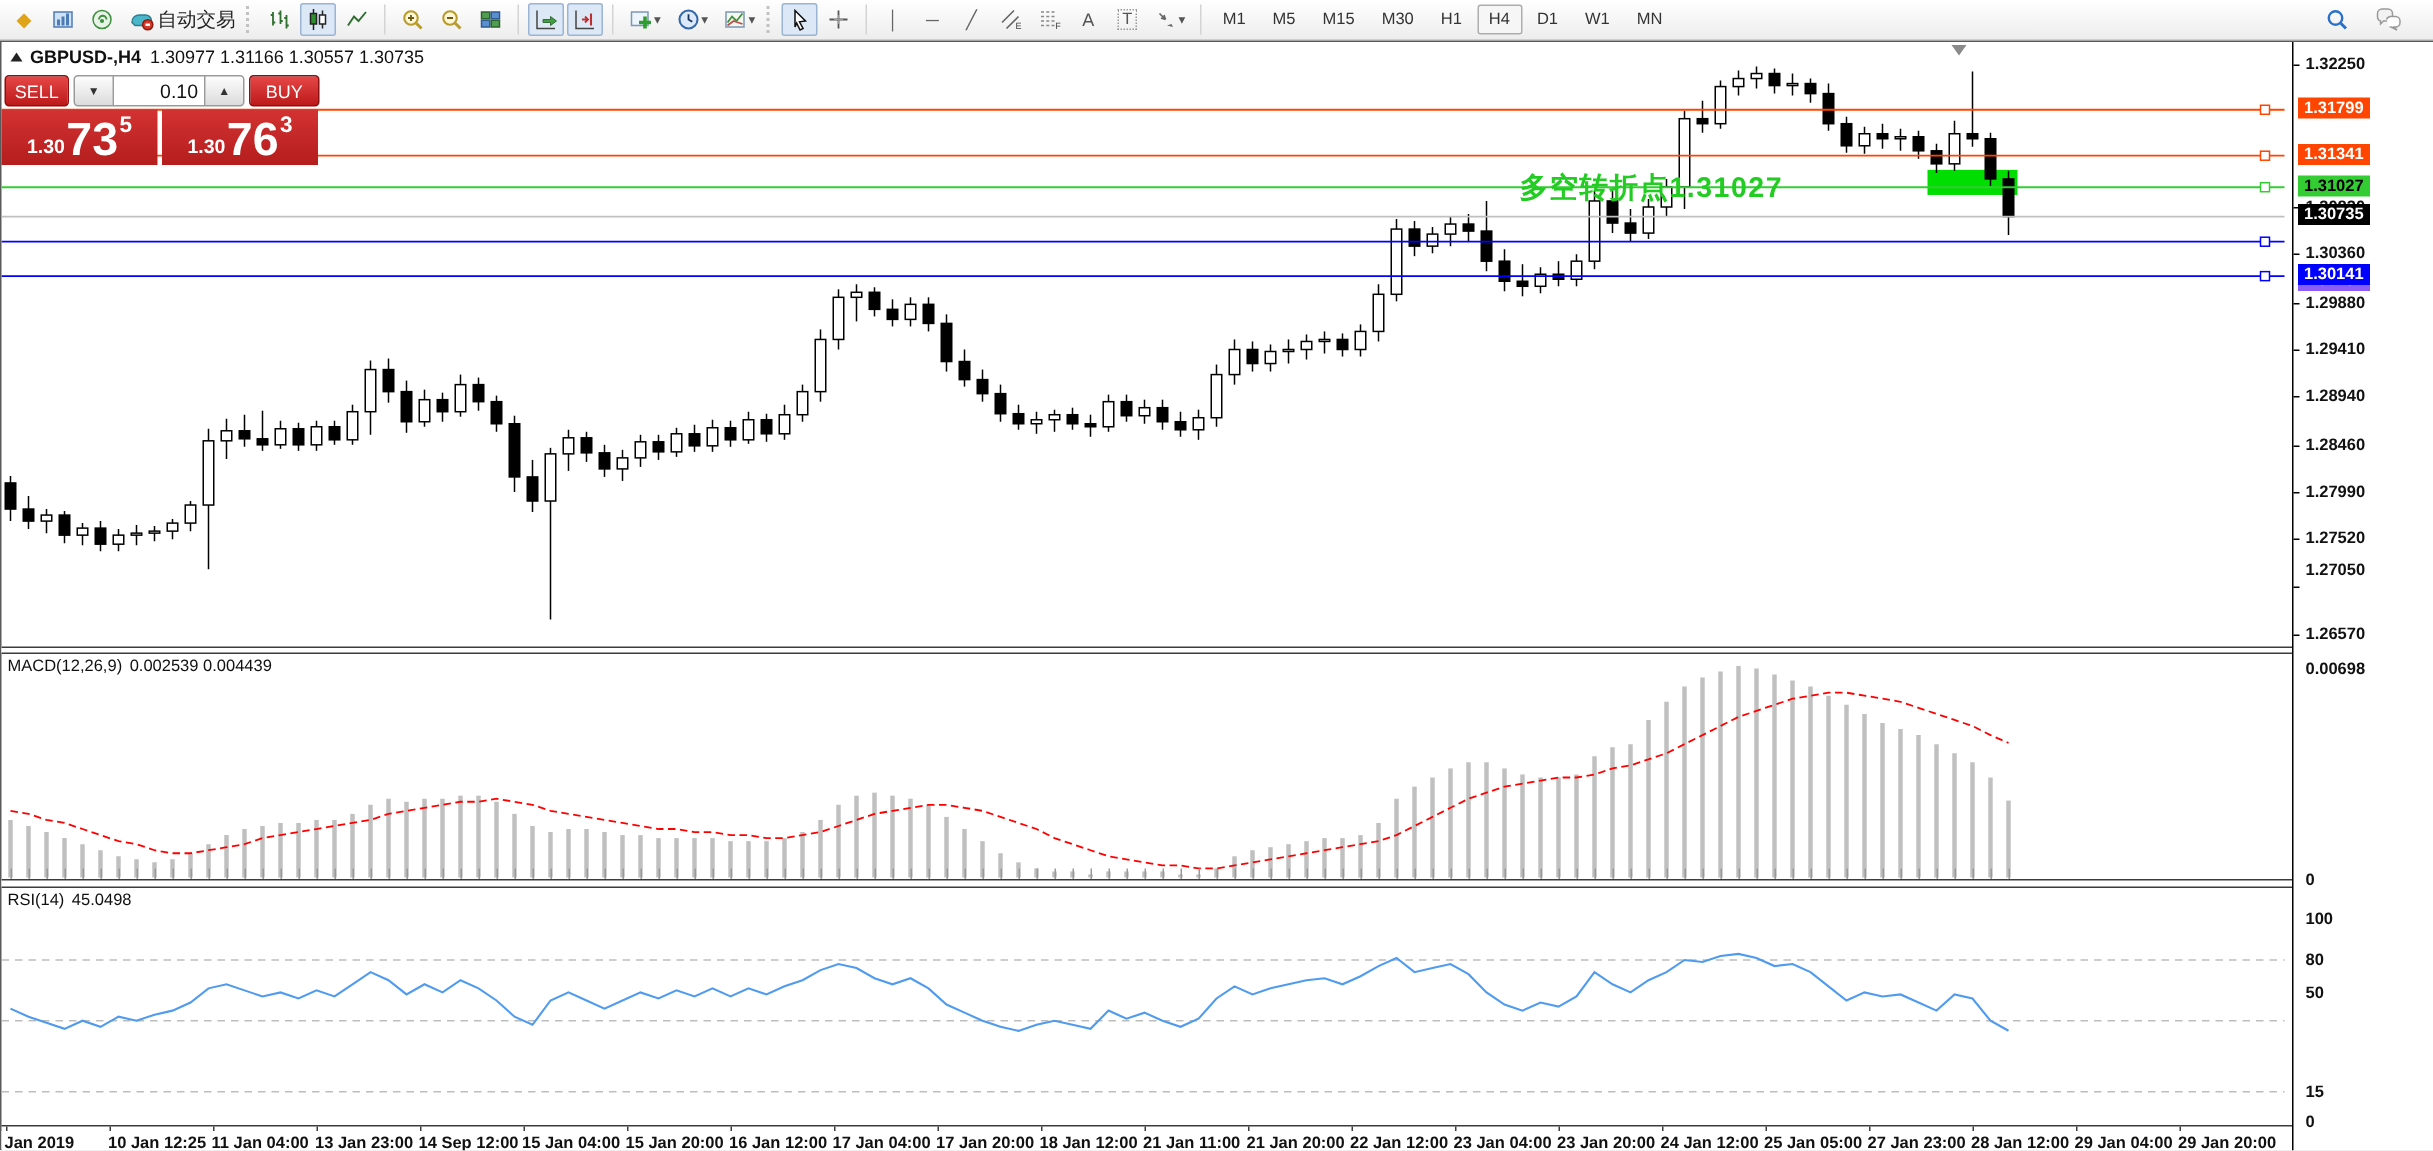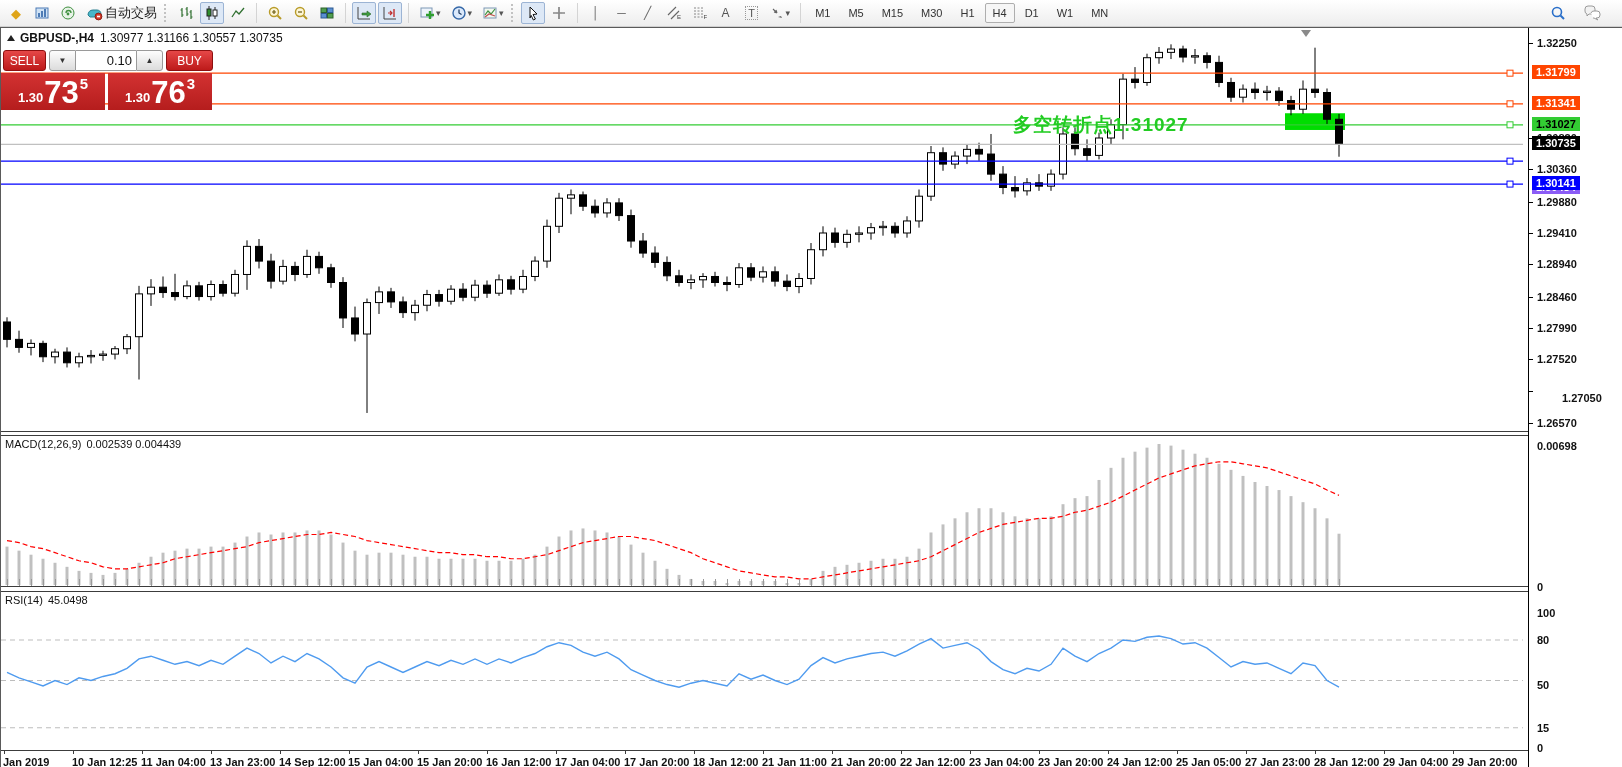--- a/index.html
+++ b/index.html
@@ -848,31 +848,31 @@
         <div class="ytick" style="top: 198.996px;">1.29410</div>
         <div class="ytickmark" style="top: 236.439px;"></div>
         <div class="ytick" style="top: 230.439px;">1.28940</div>
         <div class="ytickmark" style="top: 268.551px;"></div>
         <div class="ytick" style="top: 262.551px;">1.28460</div>
         <div class="ytickmark" style="top: 299.994px;"></div>
         <div class="ytick" style="top: 293.994px;">1.27990</div>
         <div class="ytickmark" style="top: 331.437px;"></div>
         <div class="ytick" style="top: 325.437px;">1.27520</div>
         <div class="ytickmark" style="top: 362.88px;"></div>
-        <div class="ytick" style="top: 364px; margin-left: 25px;">1.27050</div>
+        <div class="ytick" style="top: 346px;">1.27050</div>
         <div class="ytickmark" style="top: 394.992px;"></div>
         <div class="ytick" style="top: 388.992px;">1.26570</div>
         <div class="badge" style="top: 37.1719px; background: rgb(255, 69, 0); color: rgb(255, 255, 255);">1.31799</div>
         <div class="badge" style="top: 67.8121px; background: rgb(255, 69, 0); color: rgb(255, 255, 255);">1.31341</div>
         <div class="badge" style="top: 88.8187px; background: rgb(51, 204, 51); color: rgb(0, 0, 0);">1.31027</div>
         <div class="badge" style="top: 125.145px; background: #8b5cf6; color: rgb(255, 255, 255); margin-top: 27px;">1.30484</div>
         <div class="badge" style="top: 148.092px; background: rgb(0, 0, 255); color: rgb(255, 255, 255);">1.30141</div>
         <div class="badge" style="top: 108.353px; background: rgb(0, 0, 0); color: rgb(255, 255, 255);">1.30735</div>
         <div class="subtick" style="top: 412px;">0.00698</div>
         <div class="subtick" style="top: 553px;">0</div>
         <div class="subtick" style="top: 579px;">100</div>
         <div class="subtick" style="top: 606px;">80</div>
-        <div class="subtick" style="top: 651px;">50</div>
+        <div class="subtick" style="top: 628px;">50</div>
         <div class="subtick" style="top: 693.75px;">15</div>
         <div class="subtick" style="top: 714px;">0</div>
       </div>
   </div>
 </div>
 
 </body></html>

